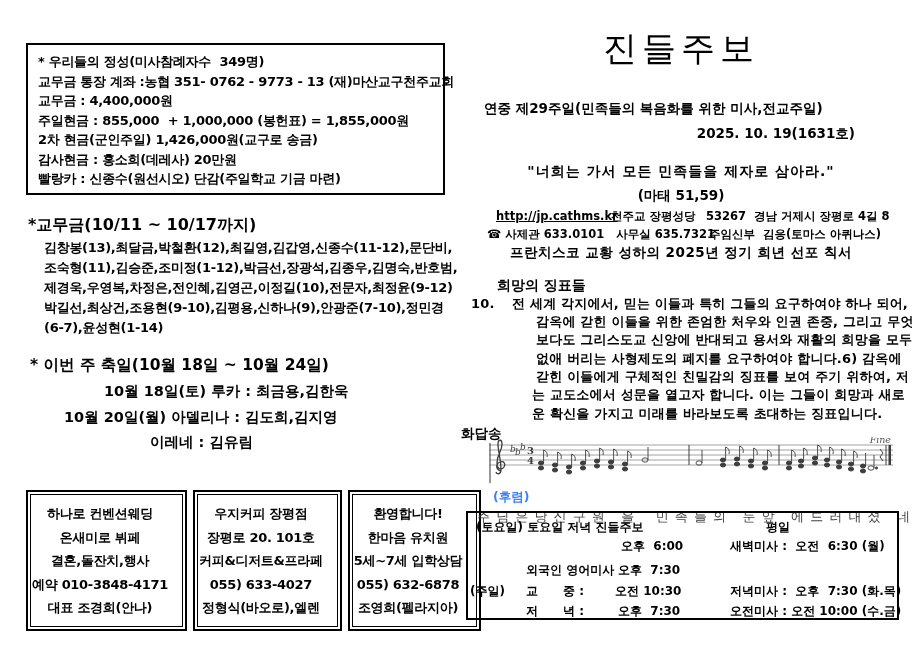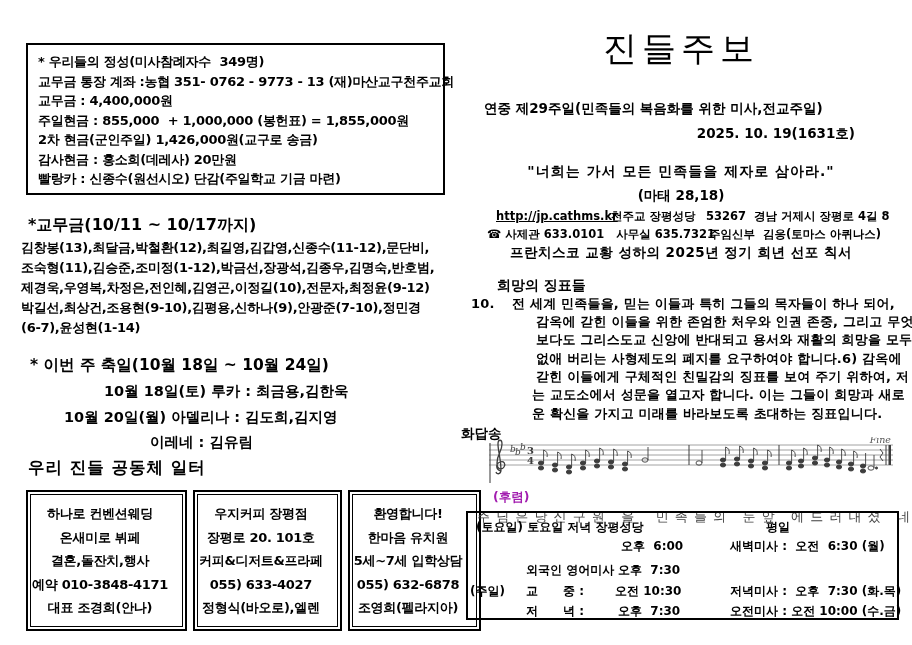--- a/index.html
+++ b/index.html
@@ -8,21 +8,21 @@
   .abs{position:absolute;}
   .ln{white-space:pre;font-weight:bold;line-height:1.45;}
   .center{text-align:center;}
   .u{text-decoration:underline;}
 
   
   .offering-box{left:26px;top:43px;width:419px;height:152px;border:2px solid #000;
                 padding:7px 0 0 10px;box-sizing:border-box;}
   .offering-box .ln{font-size:13px;line-height:19.5px;letter-spacing:-0.3px;}
   .dues-title{left:28px;top:213px;font-size:16px;}
-  .dues-lines{left:21px;top:238px;}
+  .dues-lines{left:44px;top:238px;}
   .dues-lines .ln{font-size:13px;line-height:20px;letter-spacing:-0.3px;}
   .feast-title{left:30px;top:354px;font-size:15.5px;}
   .feast-l{font-size:14.5px;}
   .community-heading{left:28px;top:456px;font-size:16.5px;letter-spacing:1px;}
   .ads-row{left:26px;top:490px;width:421px;display:flex;gap:6px;}
   .ad{flex:1;border:2px solid #000;padding:2px;background:#fff;}
   .ad-inner{border:1px solid #000;padding:7px 14px 6px 1px;text-align:center;}
   .ad .ln{font-size:13px;line-height:23.5px;letter-spacing:-0.3px;}
 
   
@@ -32,21 +32,21 @@
   .issue2{left:456px;top:124px;width:399px;text-align:right;font-size:13.5px;}
   .verse{left:458px;top:161px;width:446px;font-size:14px;letter-spacing:1px;}
   .verse-ref{left:458px;top:186px;width:446px;font-size:13.5px;}
   .c-sm{font-size:11.5px;}
   .bull{left:458px;top:243px;width:446px;font-size:13.5px;letter-spacing:0.5px;}
   .hope-heading{left:497px;top:275px;font-size:14px;}
   .para{font-size:13px;letter-spacing:0.2px;}
   .resp-label{left:461px;top:424px;font-size:13.5px;}
   .score{left:477px;top:437px;}
   .lyrics{left:477px;top:486px;width:432px;}
-  .refrain{font-size:12.5px;font-weight:bold;color:#a21caf;margin-left:16px;white-space:pre;}
+  .refrain{font-size:12.5px;font-weight:bold;color:#3b82f6;margin-left:16px;white-space:pre;}
   .lyric-text{font-family:"DejaVu Serif",serif;font-size:13px;color:#404040;
               letter-spacing:1px;white-space:pre;}
   .schedule{left:466px;top:511px;width:429px;height:105px;border:2px solid #000;box-sizing:content-box;}
   .tcell{position:absolute;white-space:pre;font-weight:bold;font-size:12px;}
 </style>
 </head>
 <body>
 
 <div class="page">
 
@@ -67,21 +67,20 @@
     <div class="ln">제경욱,우영복,차정은,전인혜,김영곤,이정길(10),전문자,최정윤(9-12)</div>
     <div class="ln">박길선,최상건,조용현(9-10),김평용,신하나(9),안광준(7-10),정민경</div>
     <div class="ln">(6-7),윤성현(1-14)</div>
   </div>
 
   <div class="abs ln feast-title">* 이번 주 축일(10월 18일 ~ 10월 24일)</div>
   <div class="abs ln feast-l" style="left:64px;top:381px;margin-left:40px;">10월 18일(토) 루카 : 최금용,김한욱</div>
   <div class="abs ln feast-l" style="left:64px;top:407px;">10월 20일(월) 아델리나 : 김도희,김지영</div>
   <div class="abs ln feast-l" style="left:150px;top:432px;">이레네 : 김유림</div>
 
-  <div class="abs ln community-heading">우리 진들 공동체 일터</div>
 
   <div class="abs ads-row">
     <div class="ad">
       <div class="ad-inner">
         <div class="ln">하나로 컨벤션웨딩</div>
         <div class="ln">온새미로 뷔페</div>
         <div class="ln">결혼,돌잔치,행사</div>
         <div class="ln">예약 010-3848-4171</div>
         <div class="ln">대표 조경희(안나)</div>
       </div>
@@ -103,33 +102,33 @@
         <div class="ln">055) 632-6878</div>
         <div class="ln">조영희(펠라지아)</div>
       </div>
     </div>
   </div>
 
   <div class="abs masthead">진들주보</div>
   <div class="abs ln issue1">연중 제29주일(민족들의 복음화를 위한 미사,전교주일)</div>
   <div class="abs ln issue2">2025. 10. 19(1631호)</div>
   <div class="abs ln center verse">"너희는 가서 모든 민족들을 제자로 삼아라."</div>
-  <div class="abs ln center verse-ref">(마태 28,18)</div>
+  <div class="abs ln center verse-ref">(마태 51,59)</div>
 
   <span class="abs ln c-sm u" style="left:496px;top:208px;">http://jp.cathms.kr</span>
   <span class="abs ln c-sm" style="left:611px;top:208px;">천주교 장평성당</span>
   <span class="abs ln c-sm" style="left:706px;top:208px;">53267  경남 거제시 장평로 4길 8</span>
   <span class="abs ln c-sm" style="left:487px;top:226px;"><span>☎</span><span> 사제관 633.0101   사무실 635.7321</span></span>
   <span class="abs ln c-sm" style="left:709px;top:226px;">주임신부  김응(토마스 아퀴나스)</span>
 
   <div class="abs ln center bull">프란치스코 교황 성하의 2025년 정기 희년 선포 칙서</div>
   <div class="abs ln hope-heading">희망의 징표들</div>
 
   <span class="abs ln para" style="left:471px;top:295px;">10.</span>
-  <div class="abs ln para" style="left:512px;top:295px;">전 세계 민족들을, 믿는 이들과 특히 그들의 목자들이 하나 되어,</div>
+  <div class="abs ln para" style="left:512px;top:295px;">전 세계 각지에서, 믿는 이들과 특히 그들의 요구하여야 하나 되어,</div>
   <div class="abs ln para" style="left:536px;top:313px;">감옥에 갇힌 이들을 위한 존엄한 처우와 인권 존중, 그리고 무엇</div>
   <div class="abs ln para" style="left:536px;top:331px;">보다도 그리스도교 신앙에 반대되고 용서와 재활의 희망을 모두</div>
   <div class="abs ln para" style="left:536px;top:350px;">없애 버리는 사형제도의 폐지를 요구하여야 합니다.6) 감옥에</div>
   <div class="abs ln para" style="left:532px;top:386px;">는 교도소에서 성문을 열고자 합니다. 이는 그들이 희망과 새로</div>
   <div class="abs ln para" style="left:536px;top:368px;">갇힌 이들에게 구체적인 친밀감의 징표를 보여 주기 위하여, 저</div>
   <div class="abs ln para" style="left:532px;top:405px;">운 확신을 가지고 미래를 바라보도록 초대하는 징표입니다.</div>
 
   <div class="abs ln resp-label">화답송</div>
 
   <svg class="abs score" width="424" height="48" viewBox="0 0 424 48">
@@ -282,21 +281,21 @@
     </g>
     <text x="414" y="6" text-anchor="end" font-family="DejaVu Serif,serif" font-style="italic" font-size="9.5" fill="#555">Fine</text>
   </svg>
 
   <div class="abs lyrics">
     <span class="refrain">(후렴)</span>
     <span class="lyric-text">주 님 은 당 신 구 원   을    민 족 들 의   눈 앞   에 드 러 내 셨   네</span>
   </div>
 
   <div class="abs schedule">
-    <span class="tcell" style="left:8px;top:6px;">(토요일) 토요일 저녁 장평성당</span>
+    <span class="tcell" style="left:8px;top:6px;">(토요일) 토요일 저녁 진들주보</span>
     <span class="tcell" style="left:298px;top:6px;">평일</span>
     <span class="tcell" style="left:153px;top:25px;">오후  6:00</span>
     <span class="tcell" style="left:262px;top:25px;">새벽미사 :  오전  6:30 (월)</span>
     <span class="tcell" style="left:58px;top:49px;">외국인 영어미사</span>
     <span class="tcell" style="left:150px;top:49px;">오후  7:30</span>
     <span class="tcell" style="left:2px;top:70px;">(주일)</span>
     <span class="tcell" style="left:58px;top:70px;">교      중 :</span>
     <span class="tcell" style="left:147px;top:70px;">오전 10:30</span>
     <span class="tcell" style="left:262px;top:70px;">저녁미사 :  오후  7:30 (화.목)</span>
     <span class="tcell" style="left:58px;top:90px;">저      녁 :</span>

